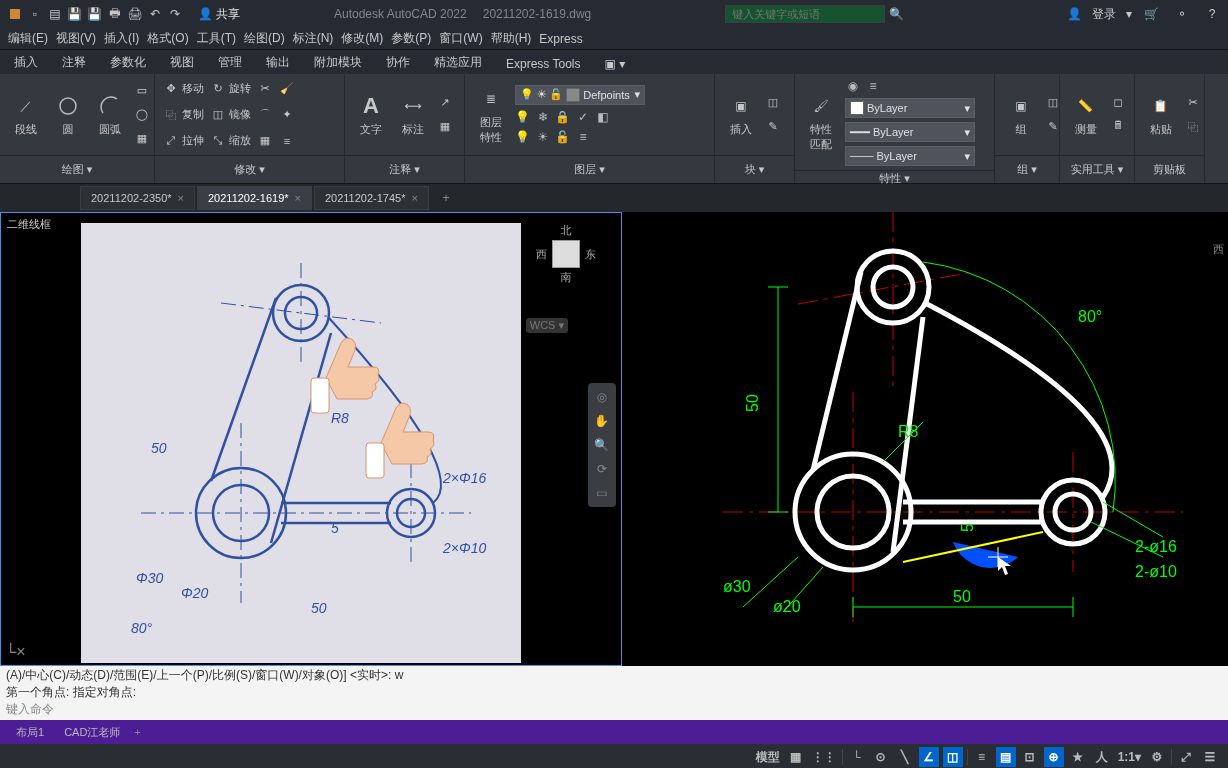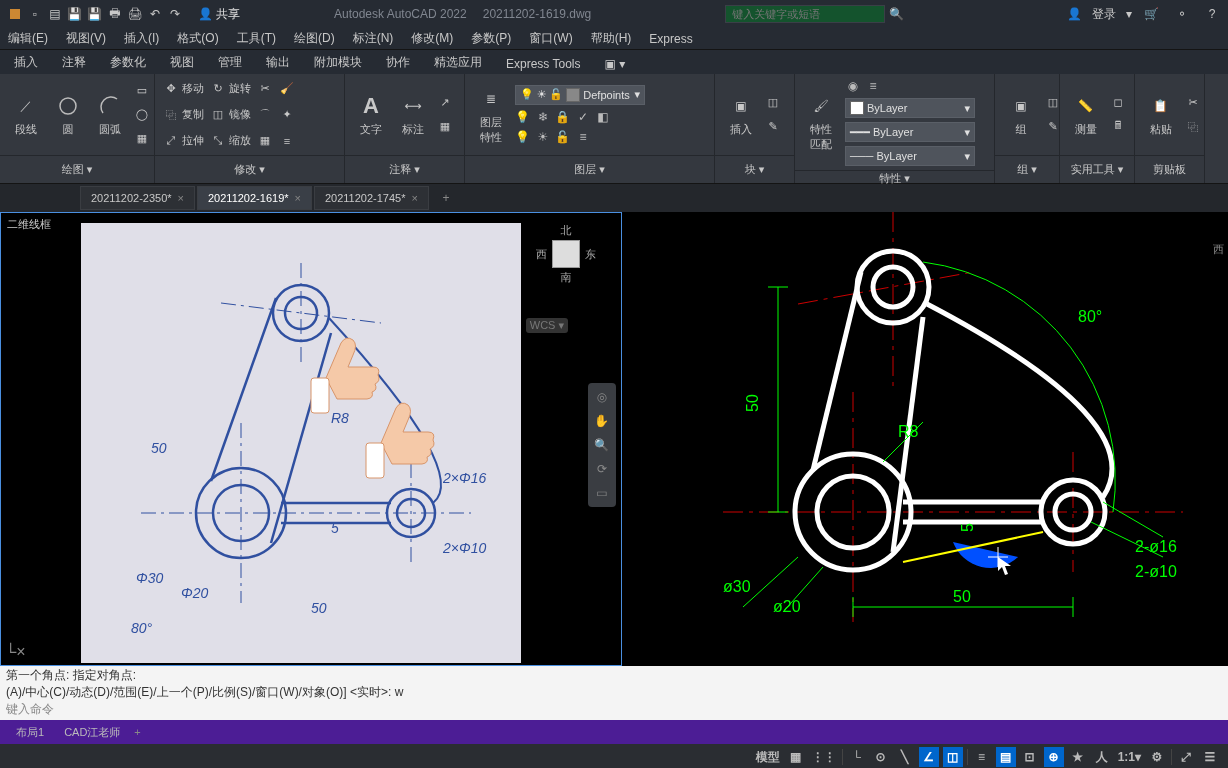--- a/index.html
+++ b/index.html
@@ -11,21 +11,21 @@
 .qat .ico { width:18px; height:18px; display:flex; align-items:center; justify-content:center; cursor:pointer; color:#c8c8c8; }
 .titlebar .share { color:#e0e0e0; margin-left:10px; display:flex; align-items:center; gap:3px; cursor:pointer;}
 .titlebar .app { margin-left:90px; color:#808690; font-size:12px;}
 .titlebar .file { margin-left:12px; color:#808690;}
 .titlebar .search { margin-left:130px; display:flex; align-items:center; gap:4px; }
 .titlebar .search input { background:#14532d; border:1px solid #3a3f47; color:#c8c8c8; padding:2px 6px; width:160px; font-size:11px;}
 .titlebar .right { margin-left:auto; display:flex; gap:10px; align-items:center; color:#c8c8c8;}
 .titlebar .right .ico { width:20px; height:20px; display:flex; align-items:center; justify-content:center; cursor:pointer;}
 
 
-.menubar { height:22px; background:#262b33; display:flex; align-items:center; padding:0 8px; gap:18px; border-bottom:1px solid #141414;}
+.menubar { height:22px; background:#262b33; display:flex; align-items:center; padding:0 8px; gap:8px; border-bottom:1px solid #141414;}
 .menubar span { color:#c8c8c8; cursor:pointer; font-size:12px;}
 
 
 .ribtabs { height:24px; background:#262b33; display:flex; align-items:flex-end; padding:0 2px; }
 .ribtabs .t { padding:3px 12px; color:#c8c8c8; cursor:pointer; font-size:12px;}
 
 
 .ribbon { height:110px; background:#34383f; display:flex; border-bottom:1px solid #141414;}
 .panel { border-right:1px solid #24272c; display:flex; flex-direction:column; }
 .panel .body { flex:1; display:flex; align-items:center; padding:4px 8px; gap:6px;}
@@ -556,22 +556,22 @@
       <g stroke="#fff" stroke-width="1">
           <line x1="365" y1="345" x2="385" y2="345"></line>
           <line x1="375" y1="335" x2="375" y2="355"></line>
         </g>
       <path d="M375 345 l0 14 l4 -4 l3 8 l3 -1 l-3 -8 l6 0 z" fill="#fff"></path>
     </svg>
   </div>
 </div>
 
 <div class="cmd">
+  <div>(A)/中心(C)/动态(D)/范围(E)/上一个(P)/比例(S)/窗口(W)/对象(O)] &lt;实时&gt;: w</div>
   <div>第一个角点: 指定对角点:</div>
-  <div>(A)/中心(C)/动态(D)/范围(E)/上一个(P)/比例(S)/窗口(W)/对象(O)] &lt;实时&gt;: w</div>
   <div class="inputline">键入命令</div>
 </div>
 
 <div class="btabs">
   <div class="bt">布局1</div>
   <div class="bt">CAD江老师</div>
   <div class="plus">+</div>
 </div>
 
 <div class="status">

